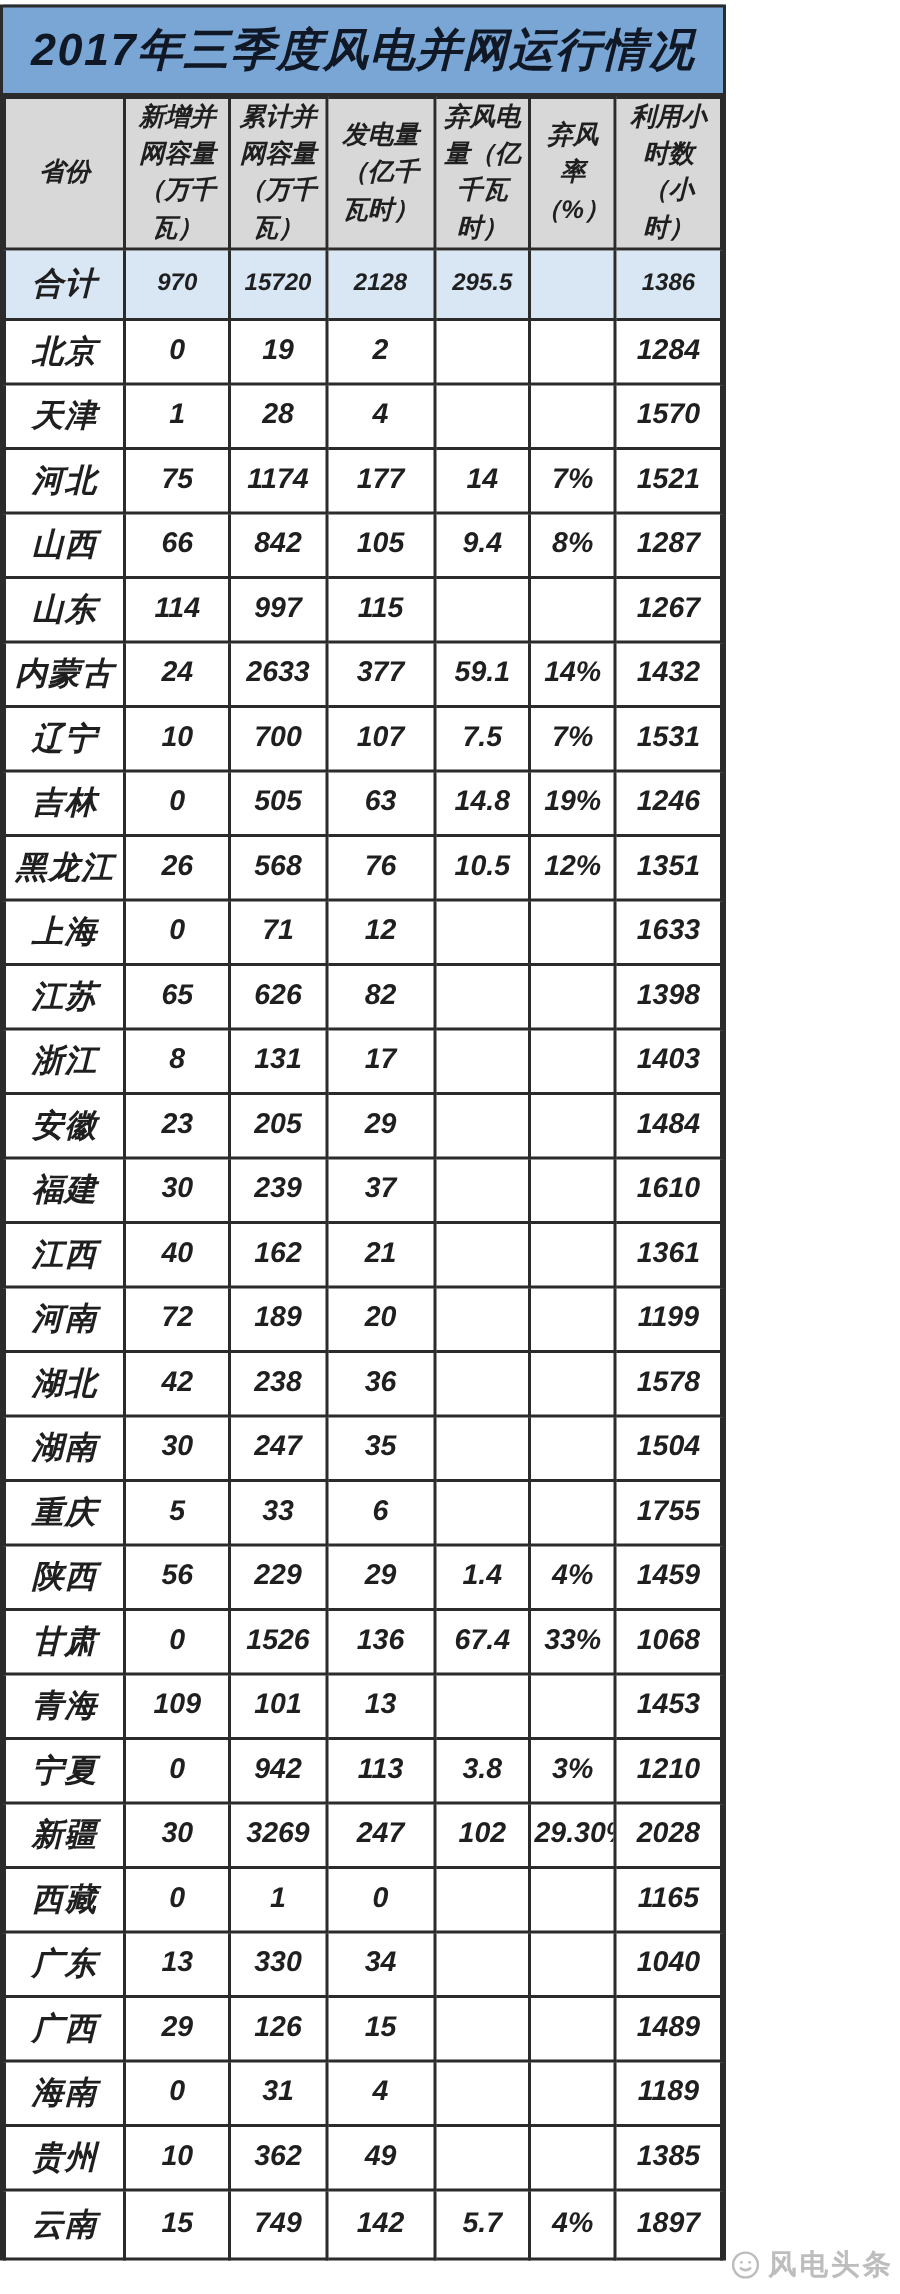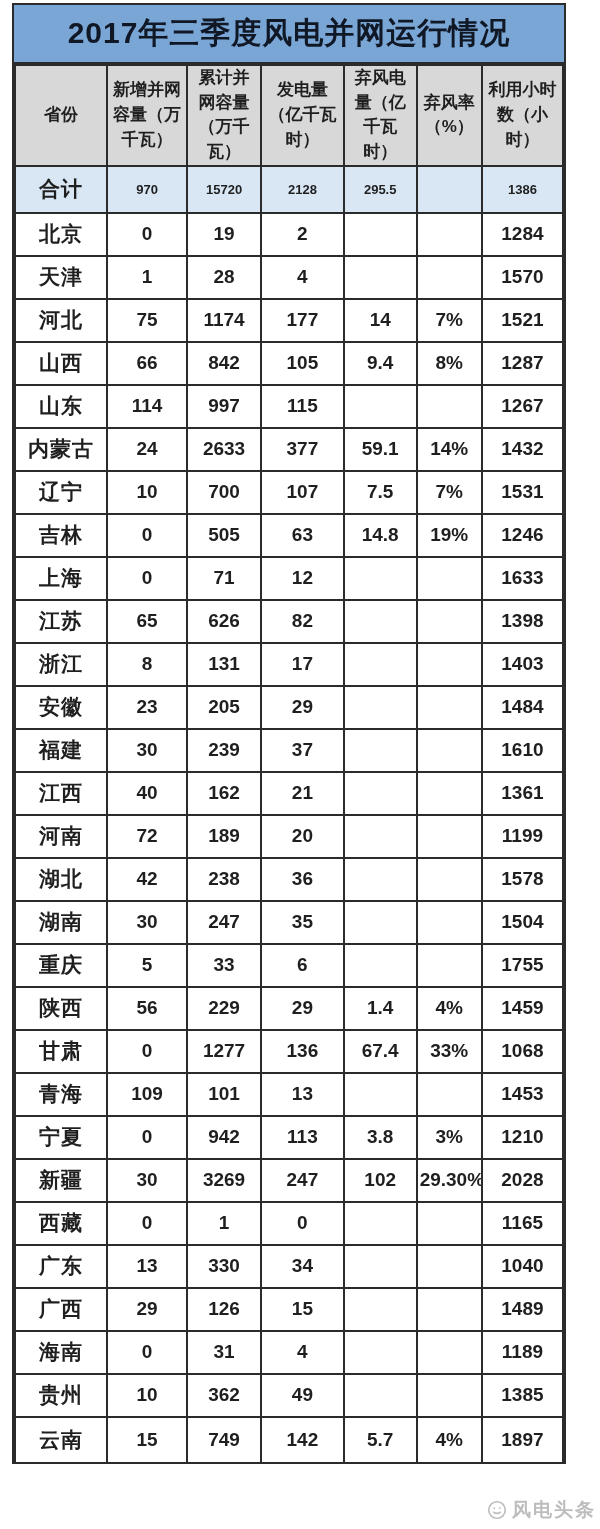--- a/index.html
+++ b/index.html
@@ -11,24 +11,25 @@
     --c-cell-text:#1f1f1f;
     --c-watermark:#a8a8a8;
   }
   html,body{margin:0;padding:0;background:#ffffff;}
   body{
     width:600px;height:1529px;overflow:hidden;position:relative;
     font-family:"Liberation Sans","DejaVu Sans",sans-serif;
     -webkit-font-smoothing:antialiased;
   }
   .sheet{
-    position:absolute;top:3px;left:12px;width:554px;
+    position:absolute;top:3px;left:0;width:484px;
     border-left:2px solid var(--c-border);
     border-right:2px solid var(--c-border);
     box-sizing:border-box;
+    font-style:italic;
   }
   .title-bar{
     height:61px;
     background:var(--c-title-bg);
     border-top:2px solid var(--c-border);
     border-bottom:2px solid var(--c-border);
     color:var(--c-title-text);
     font-size:30px;font-weight:bold;letter-spacing:1px;
     display:flex;align-items:center;justify-content:center;
     box-sizing:border-box;
@@ -55,21 +56,21 @@
   }
   tr.data-row td{height:43px;}
   tr.data-row:last-child td{height:46px;}
   td.province{
     font-size:21px;font-weight:bold;color:var(--c-cell-text);
     letter-spacing:1px;
   }
   td.num{
     font-size:19px;font-weight:600;color:var(--c-cell-text);
   }
-  tr.total-row td.num{font-size:13px;}
+  tr.total-row td.num{font-size:16px;}
   
   col.c0{width:16.8%;} col.c1{width:14.6%;} col.c2{width:13.5%;}
   col.c3{width:15.1%;} col.c4{width:13.3%;} col.c5{width:11.9%;}
   col.c6{width:14.8%;}
   .watermark{
     position:absolute;right:4px;bottom:6px;
     display:flex;align-items:center;gap:4px;
     color:var(--c-watermark);opacity:0.75;
     font-size:19px;font-weight:bold;letter-spacing:2px;
     pointer-events:none;
@@ -179,20 +180,29 @@
         <tr class="data-row">
           <td class="province">吉林</td>
           <td class="num">0</td>
           <td class="num">505</td>
           <td class="num">63</td>
           <td class="num">14.8</td>
           <td class="num">19%</td>
           <td class="num">1246</td>
         </tr>
         <tr class="data-row">
+          <td class="province">黑龙江</td>
+          <td class="num">26</td>
+          <td class="num">568</td>
+          <td class="num">76</td>
+          <td class="num">10.5</td>
+          <td class="num">12%</td>
+          <td class="num">1351</td>
+        </tr>
+        <tr class="data-row">
           <td class="province">上海</td>
           <td class="num">0</td>
           <td class="num">71</td>
           <td class="num">12</td>
           <td class="num"></td>
           <td class="num"></td>
           <td class="num">1633</td>
         </tr>
         <tr class="data-row">
           <td class="province">江苏</td>
@@ -280,21 +290,21 @@
           <td class="num">56</td>
           <td class="num">229</td>
           <td class="num">29</td>
           <td class="num">1.4</td>
           <td class="num">4%</td>
           <td class="num">1459</td>
         </tr>
         <tr class="data-row">
           <td class="province">甘肃</td>
           <td class="num">0</td>
-          <td class="num">1277</td>
+          <td class="num">1526</td>
           <td class="num">136</td>
           <td class="num">67.4</td>
           <td class="num">33%</td>
           <td class="num">1068</td>
         </tr>
         <tr class="data-row">
           <td class="province">青海</td>
           <td class="num">109</td>
           <td class="num">101</td>
           <td class="num">13</td>

